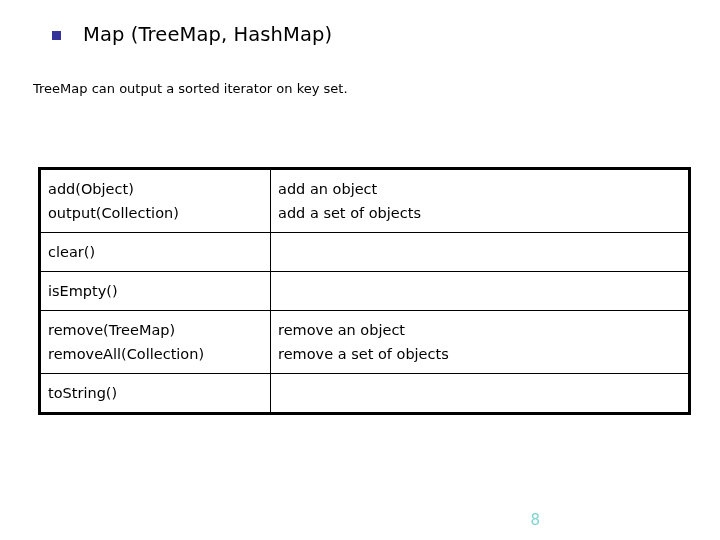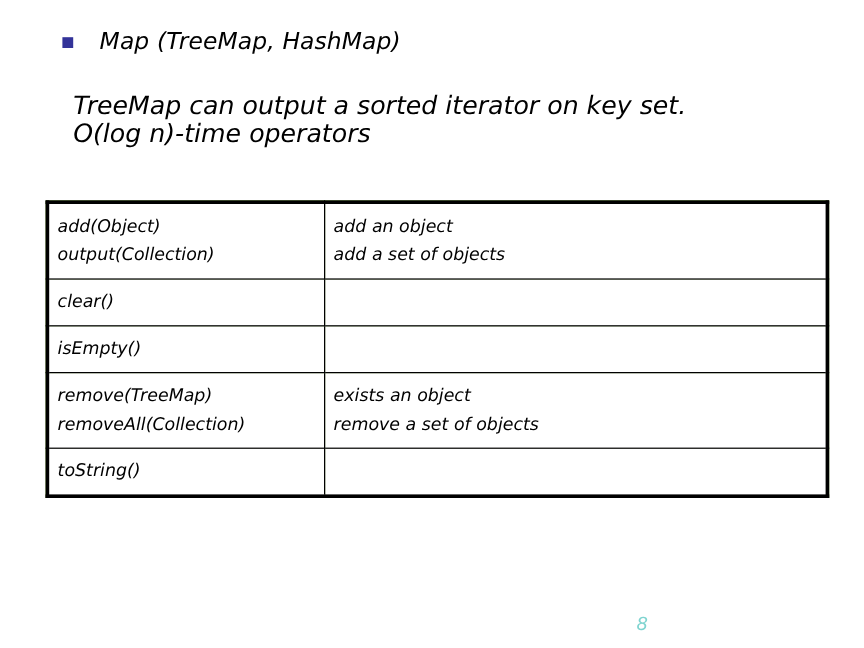--- a/index.html
+++ b/index.html
@@ -14,21 +14,20 @@
     font-family: "DejaVu Sans", "Liberation Sans", sans-serif;
     overflow: hidden;
     position: relative;
   }
 
   .slide {
     position: relative;
     width: 578px;
     height: 540px;
     background: #ffffff;
-    font-style: italic;
   }
 
   
   .title-row {
     position: absolute;
     left: 52px;
     top: 25px;
     display: flex;
     align-items: center;
     gap: 0px;
@@ -46,23 +45,23 @@
     font-size: 19.5px;
     color: #000000;
     line-height: 1;
     white-space: nowrap;
     letter-spacing: 0.1px;
   }
 
   
   .subtitle {
     position: absolute;
-    left: 61px;
+    left: 33px;
     top: 77px;
-    font-size: 21px;
+    font-size: 13px;
     color: #000000;
     line-height: 23px;
     white-space: nowrap;
   }
   .subtitle div { white-space: nowrap; }
 
   
   .api-table {
     position: absolute;
     left: 38px;
@@ -102,21 +101,20 @@
 
 <div class="slide">
 
   <div class="title-row">
     <span class="title-bullet" style="background: rgb(51, 51, 153);"></span>
     <span class="title-text">Map (TreeMap, HashMap)</span>
   </div>
 
   <div class="subtitle">
     <div>TreeMap can output a sorted iterator on key set.</div>
-    <div>O(log n)-time operators</div>
   </div>
 
   <table class="api-table">
     <tbody>
 
       <tr>
         <td class="col-sig">
           <div class="cell-line">add(Object)</div>
           <div class="cell-line">output(Collection)</div>
         </td>
@@ -145,21 +143,21 @@
       </tr>
 
 
 
       <tr>
         <td class="col-sig">
           <div class="cell-line">remove(TreeMap)</div>
           <div class="cell-line">removeAll(Collection)</div>
         </td>
         <td class="col-desc">
-          <div class="cell-line">exists an object</div>
+          <div class="cell-line">remove an object</div>
           <div class="cell-line">remove a set of objects</div>
         </td>
       </tr>
 
       <tr>
         <td class="col-sig">
           <div class="cell-line">toString()</div>
         </td>
         <td class="col-desc">
           <div class="cell-line cell-empty">&nbsp;</div>

